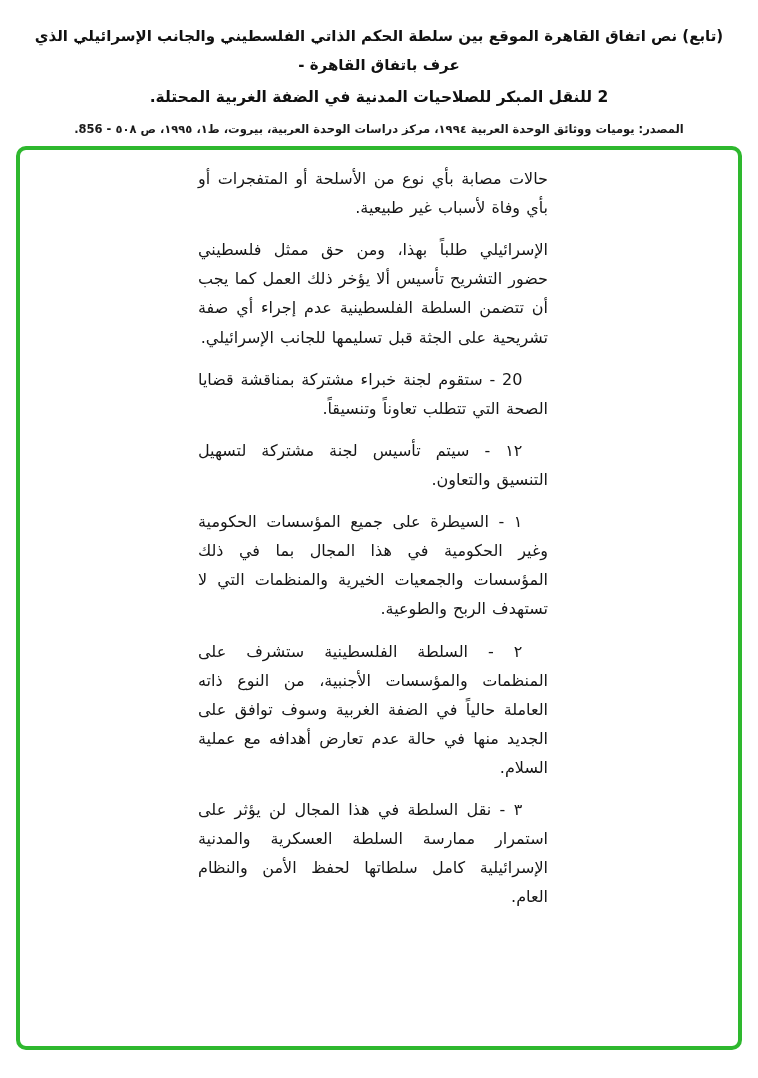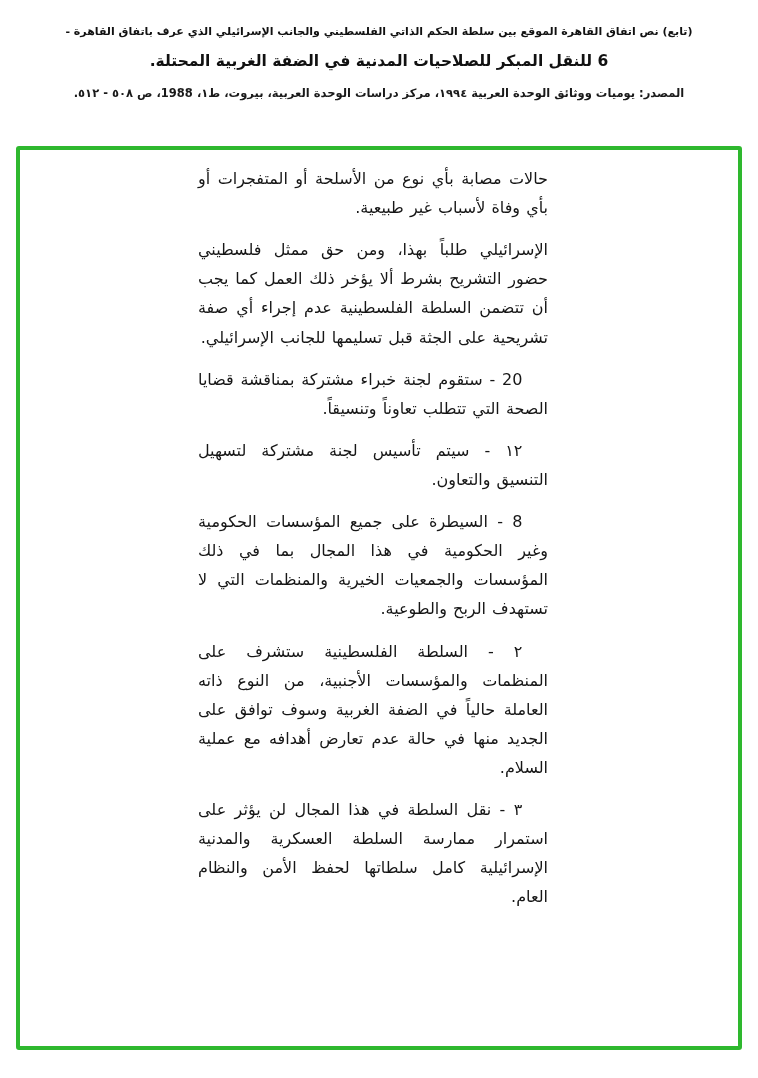--- a/index.html
+++ b/index.html
@@ -19,21 +19,21 @@
   
   .doc-header {
     position: absolute;
     top: 22px;
     right: 20px;
     left: 20px;
     text-align: center;
     color: #111111;
   }
   .doc-header .title-line-1 {
-    font-size: 11px;
+    font-size: 15px;
     font-weight: bold;
     line-height: 1.9;
   }
   .doc-header .title-line-2 {
     font-size: 15.5px;
     font-weight: bold;
     line-height: 1.9;
     margin-top: 4px;
   }
   .doc-header .source-line {
@@ -43,21 +43,21 @@
     color: #1a1a1a;
   }
   
   .body-frame {
     position: absolute;
     top: 146px;
     right: 16px;
     left: 16px;
     bottom: 28px;
     border: 4px solid var(--border-green, #2eb82e);
-    border-radius: 3px;
+    border-radius: 10px;
     background: #ffffff;
     box-sizing: border-box;
   }
   .text-column {
     position: absolute;
     top: 14px;
     right: 190px;
     width: 350px;
     direction: rtl;
     color: #161616;
@@ -78,30 +78,30 @@
     margin-bottom: 13px;
   }
 </style>
 </head>
 <body>
 
 <div class="page">
 
   <div class="doc-header">
     <div class="title-line-1">(تابع) نص اتفاق القاهرة الموقع بين سلطة الحكم الذاتي الفلسطيني والجانب الإسرائيلي الذي عرف باتفاق القاهرة -</div>
-    <div class="title-line-2">6 للنقل المبكر للصلاحيات المدنية في الضفة الغربية المحتلة.</div>
-    <div class="source-line">المصدر: يوميات ووثائق الوحدة العربية ١٩٩٤، مركز دراسات الوحدة العربية، بيروت، ط١، 1988، ص ٥٠٨ - ٥١٢.</div>
+    <div class="title-line-2">2 للنقل المبكر للصلاحيات المدنية في الضفة الغربية المحتلة.</div>
+    <div class="source-line">المصدر: يوميات ووثائق الوحدة العربية ١٩٩٤، مركز دراسات الوحدة العربية، بيروت، ط١، ١٩٩٥، ص ٥٠٨ - 856.</div>
   </div>
 
   <div class="body-frame">
     <div class="text-column">
       <p>حالات مصابة بأي نوع من الأسلحة أو المتفجرات أو بأي وفاة لأسباب غير طبيعية.</p>
-      <p>الإسرائيلي طلباً بهذا، ومن حق ممثل فلسطيني حضور التشريح بشرط ألا يؤخر ذلك العمل كما يجب أن تتضمن السلطة الفلسطينية عدم إجراء أي صفة تشريحية على الجثة قبل تسليمها للجانب الإسرائيلي.</p>
+      <p>الإسرائيلي طلباً بهذا، ومن حق ممثل فلسطيني حضور التشريح تأسيس ألا يؤخر ذلك العمل كما يجب أن تتضمن السلطة الفلسطينية عدم إجراء أي صفة تشريحية على الجثة قبل تسليمها للجانب الإسرائيلي.</p>
       <p class="indent">20 - ستقوم لجنة خبراء مشتركة بمناقشة قضايا الصحة التي تتطلب تعاوناً وتنسيقاً.</p>
       <p class="indent">١٢ - سيتم تأسيس لجنة مشتركة لتسهيل التنسيق والتعاون.</p>
-      <p class="indent">8 - السيطرة على جميع المؤسسات الحكومية وغير الحكومية في هذا المجال بما في ذلك المؤسسات والجمعيات الخيرية والمنظمات التي لا تستهدف الربح والطوعية.</p>
+      <p class="indent">١ - السيطرة على جميع المؤسسات الحكومية وغير الحكومية في هذا المجال بما في ذلك المؤسسات والجمعيات الخيرية والمنظمات التي لا تستهدف الربح والطوعية.</p>
       <p class="indent">٢ - السلطة الفلسطينية ستشرف على المنظمات والمؤسسات الأجنبية، من النوع ذاته العاملة حالياً في الضفة الغربية وسوف توافق على الجديد منها في حالة عدم تعارض أهدافه مع عملية السلام.</p>
       <p class="indent">٣ - نقل السلطة في هذا المجال لن يؤثر على استمرار ممارسة السلطة العسكرية والمدنية الإسرائيلية كامل سلطاتها لحفظ الأمن والنظام العام.</p>
 
     </div>
   </div>
 
 </div>
 
 </body></html>

